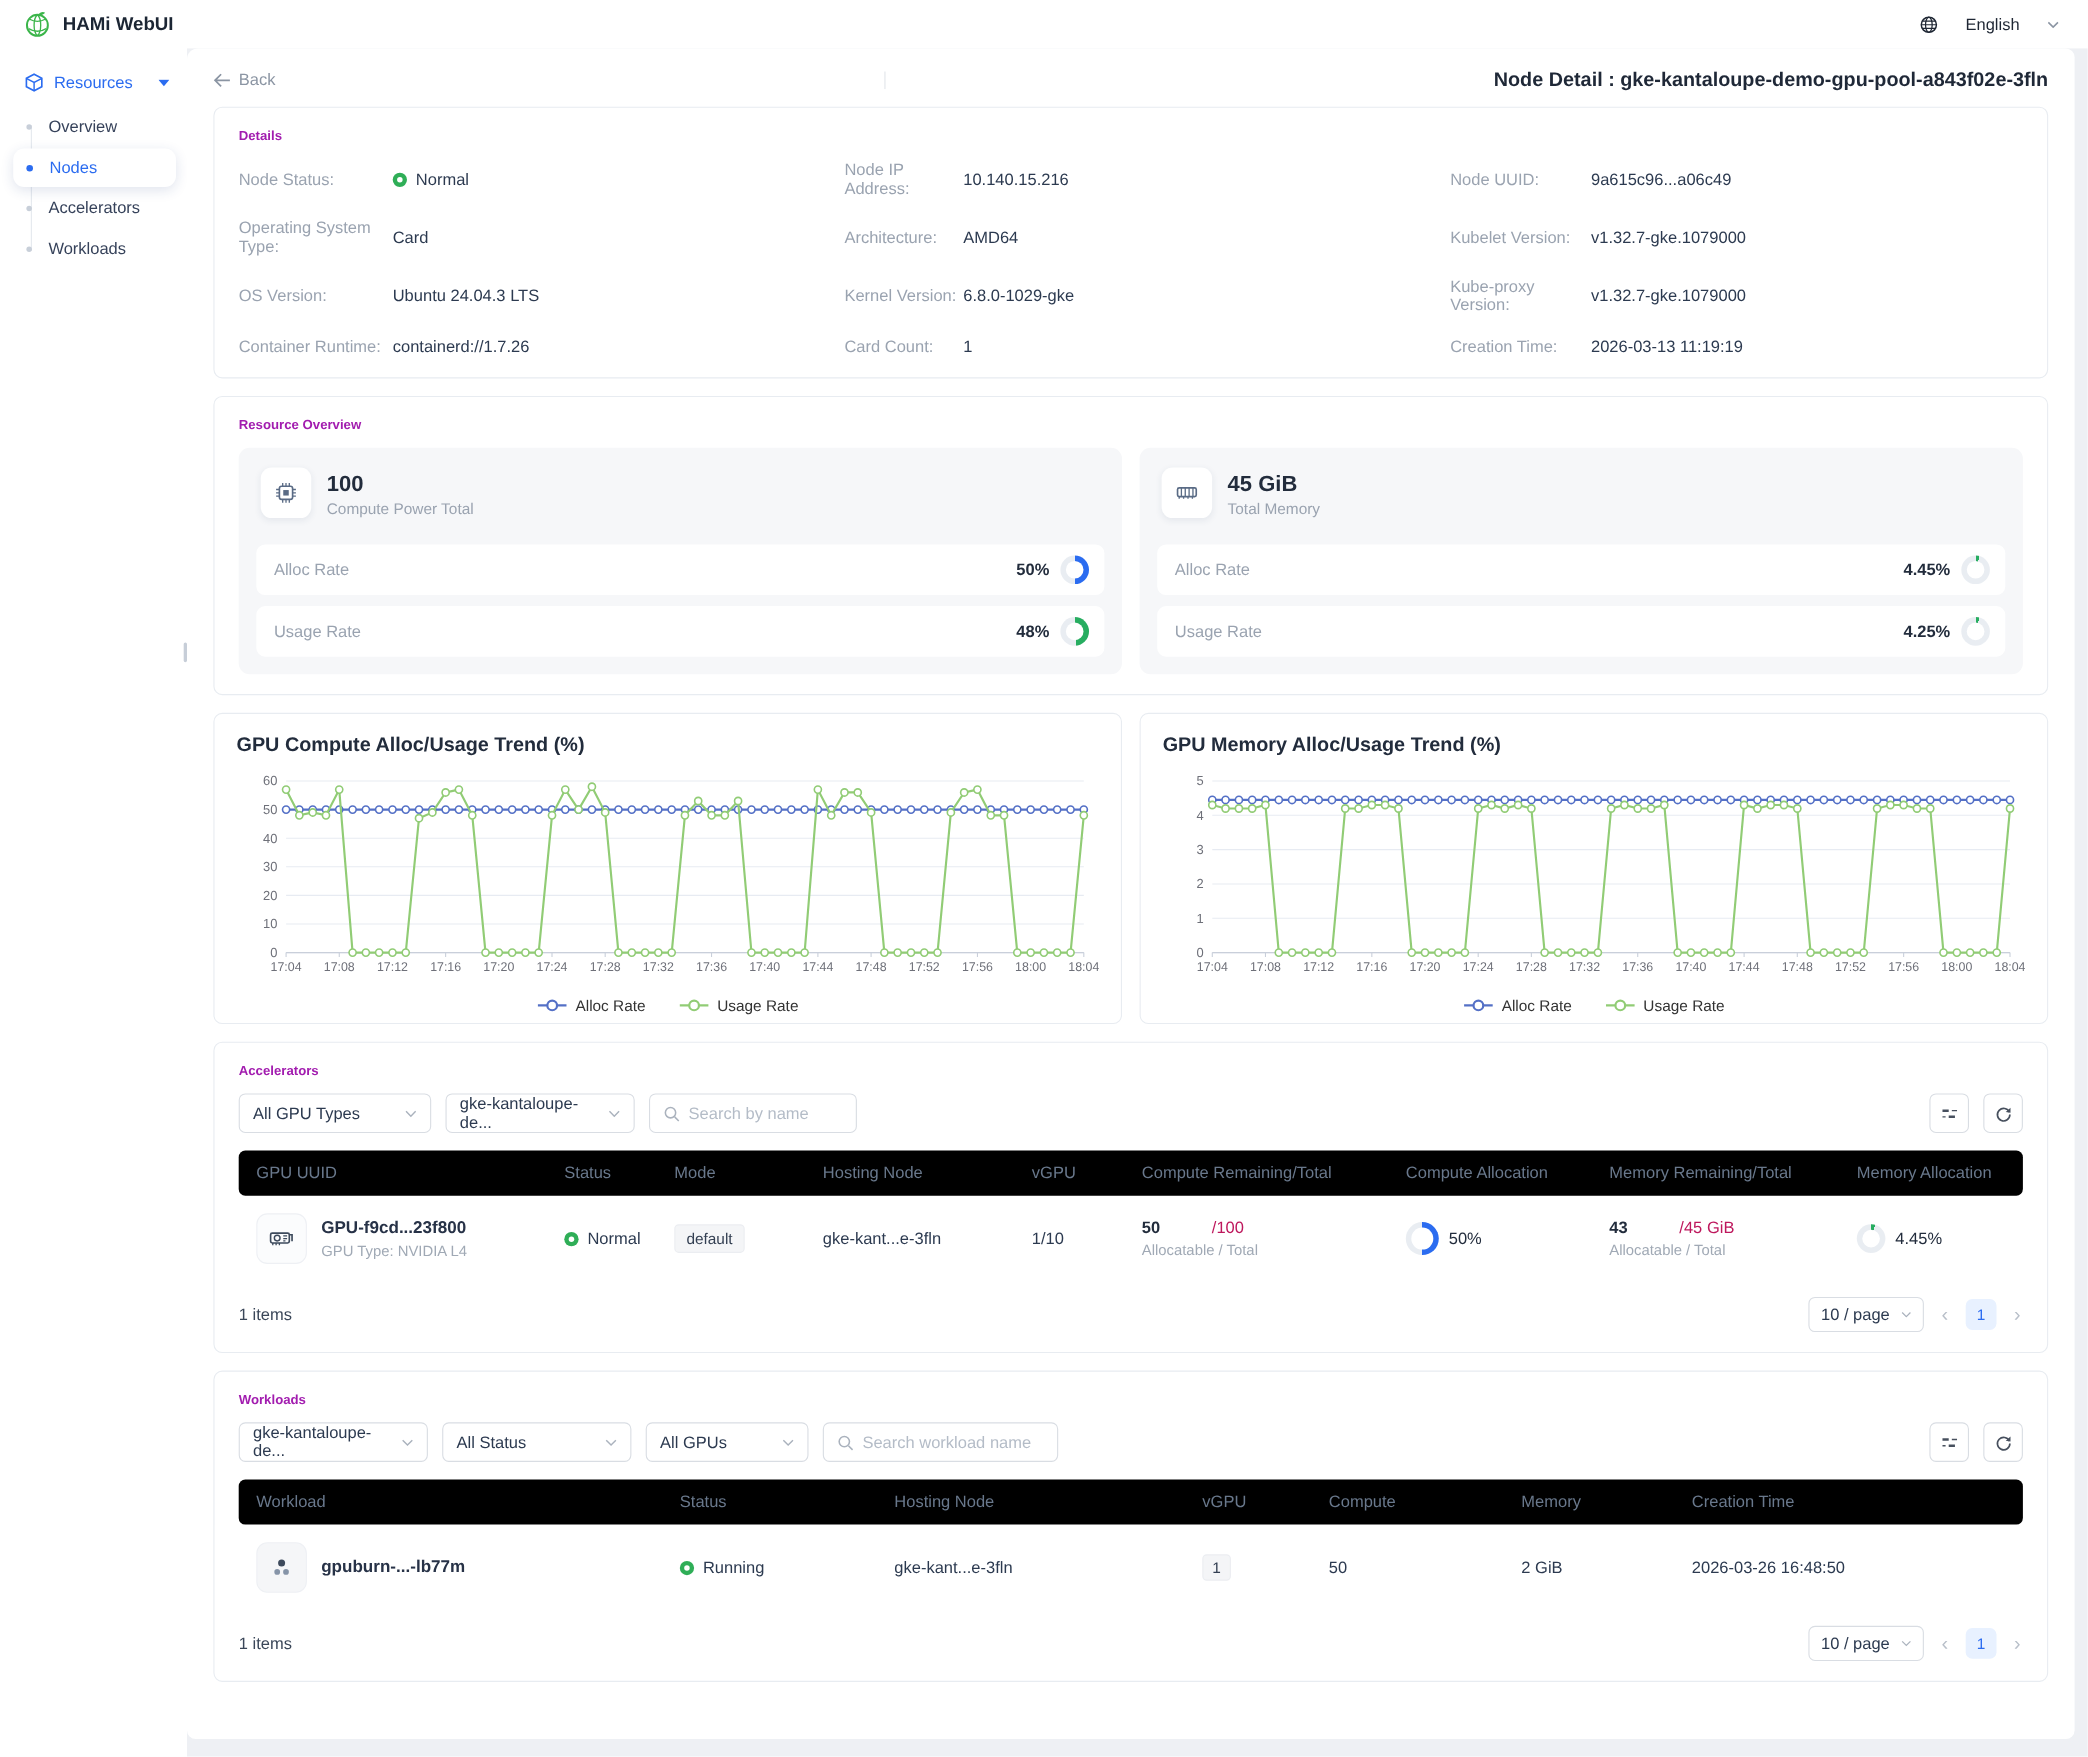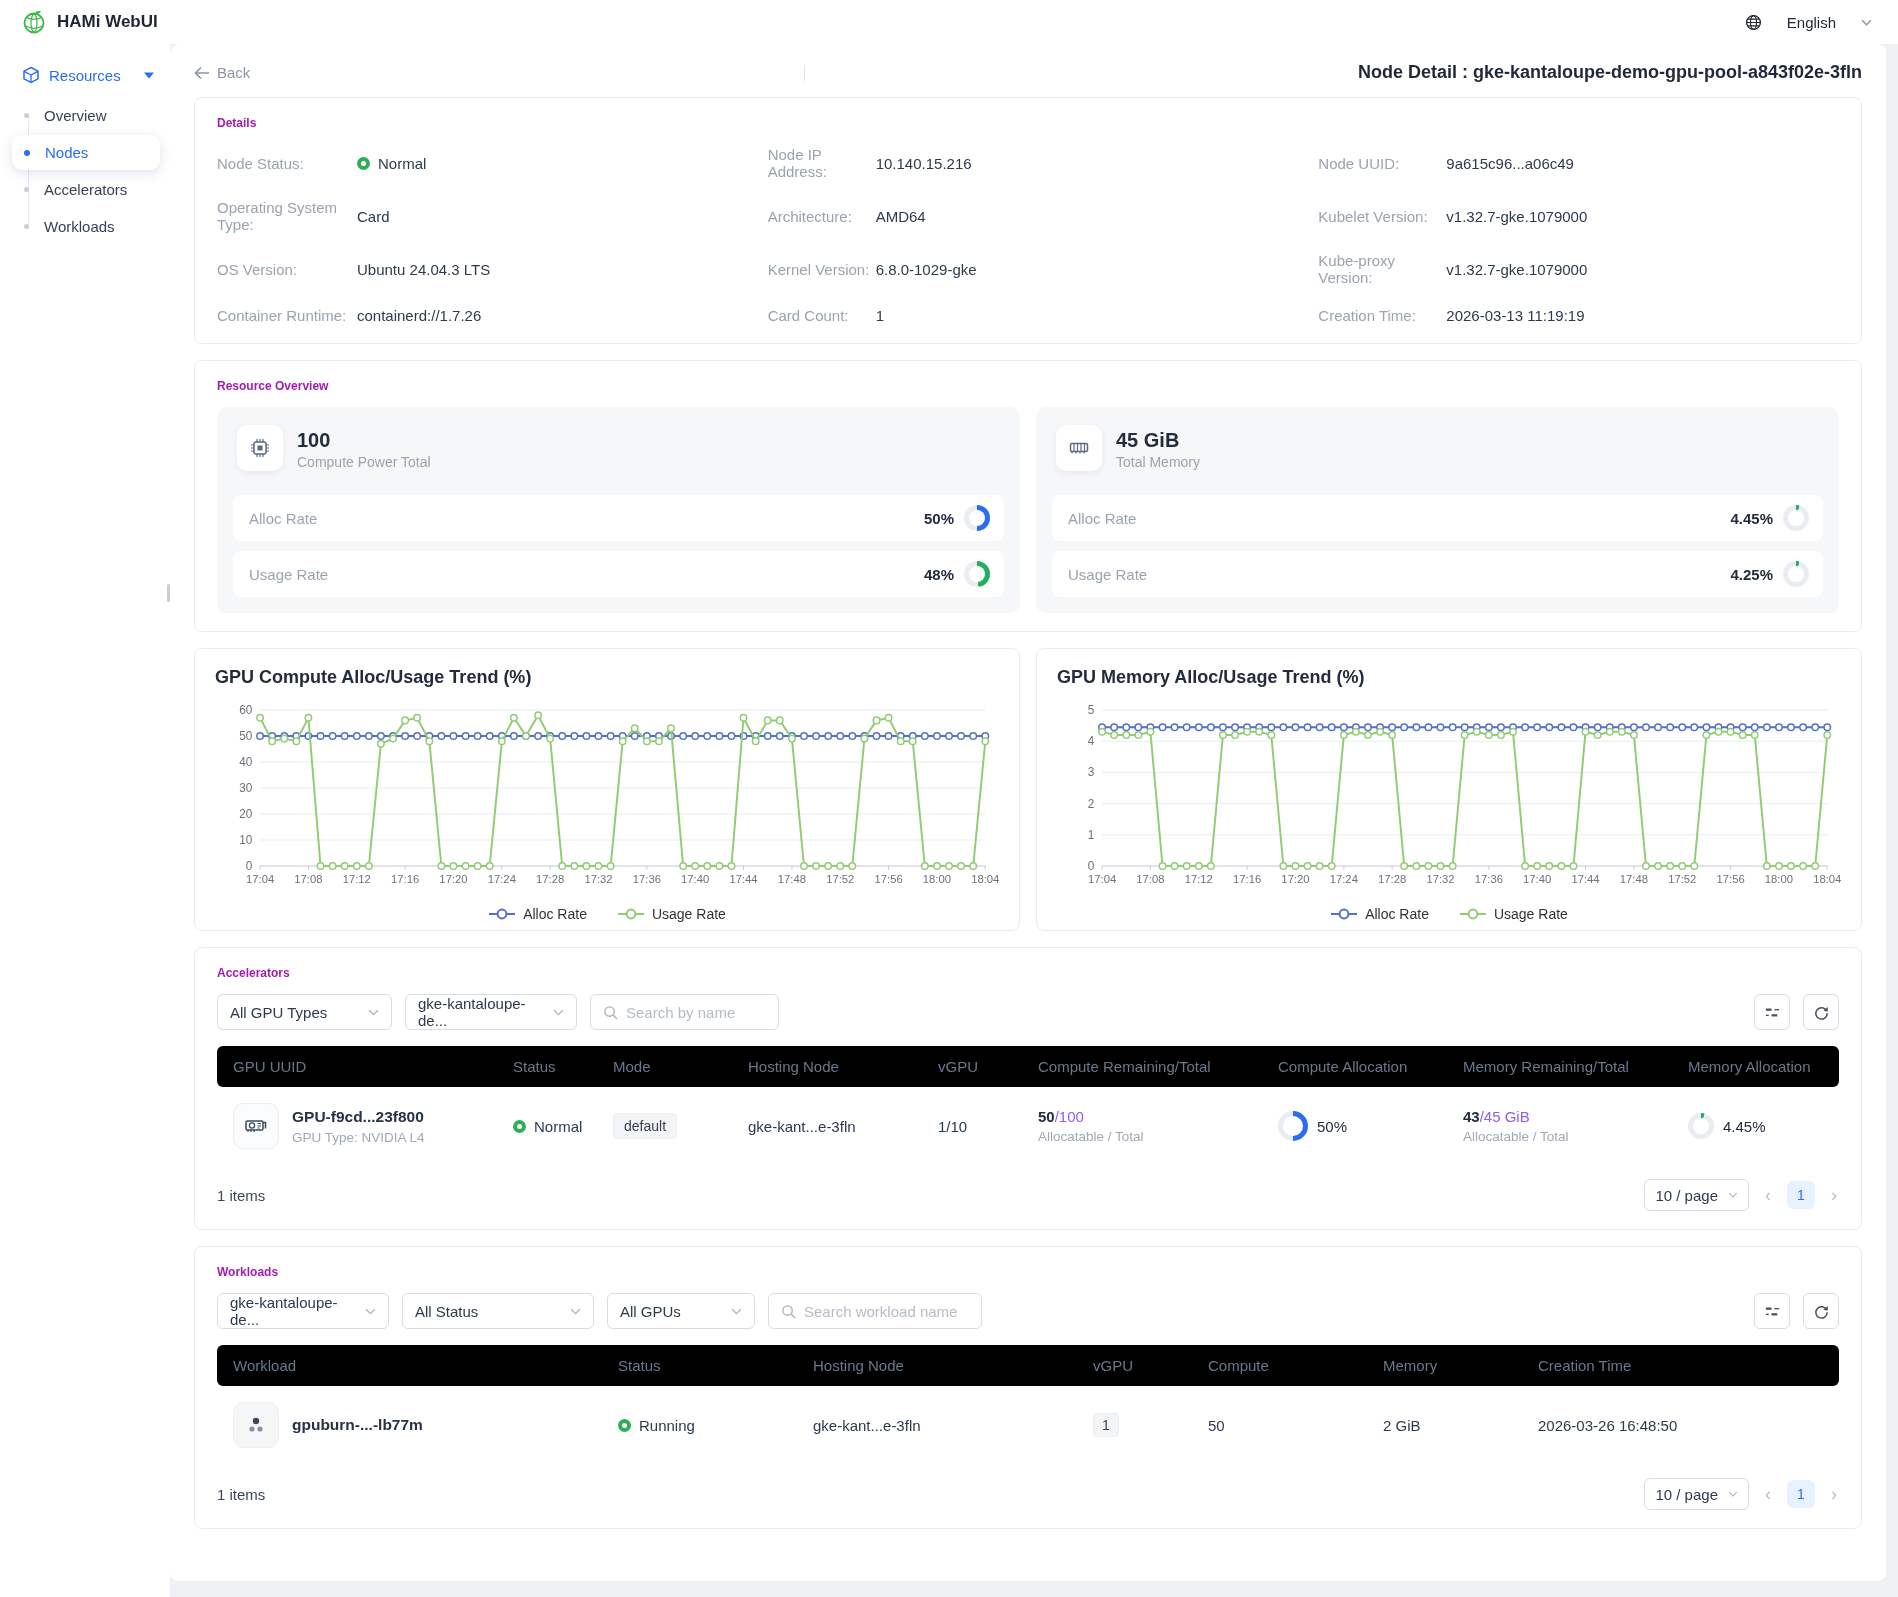--- a/index.html
+++ b/index.html
@@ -72,21 +72,21 @@
   .charts-row{display:flex;gap:16px;margin-bottom:16px;}
   .chart-card{flex:1;border:1px solid #e8ecf1;border-radius:8px;padding:18px 20px 8px;}
   .chart-title{font-size:18px;font-weight:bold;color:#222c3c;margin-bottom:8px;}
   svg.chart{width:100%;height:208px;display:block;}
   .legend{display:flex;justify-content:center;gap:30px;margin-top:2px;}
   .litem{display:flex;align-items:center;gap:7px;color:#333;font-size:14px;}
   
   .filter-row{display:flex;align-items:center;gap:13px;margin-bottom:16px;}
   .select{display:flex;align-items:center;justify-content:space-between;border:1px solid #d9dde3;
     border-radius:6px;height:36px;padding:0 12px;background:#fff;cursor:pointer;color:#2c3a50;}
-  .sel-gpu-types{width:175px;}.sel-node{width:172px;}.sel-status{width:192px;}.sel-gpus{width:148px;}
+  .sel-gpu-types{width:175px;}.sel-node{width:172px;}.sel-status{width:172px;}.sel-gpus{width:148px;}
   .searchbox{display:flex;align-items:center;gap:8px;border:1px solid #d9dde3;border-radius:6px;
     height:36px;padding:0 12px;background:#fff;}
   .searchbox input{border:none;outline:none;font-size:15px;width:140px;color:#2c3a50;
     font-family:"Liberation Sans",sans-serif;}
   .searchbox input::placeholder{color:#b4bcc7;}
   .spacer{flex:1;}
   .icon-btn{width:36px;height:36px;border:1px solid #d9dde3;border-radius:6px;background:#fff;
     display:flex;align-items:center;justify-content:center;cursor:pointer;}
   
   .t-head{background:#000000;border-radius:6px;color:#69788c;}
@@ -99,21 +99,21 @@
   .cell-ent{display:flex;align-items:center;gap:13px;}
   .ent-icon{width:46px;height:46px;border-radius:10px;background:#fbfcfd;border:1px solid #eef0f4;
     display:flex;align-items:center;justify-content:center;flex:0 0 auto;}
   .ent-name{font-weight:bold;color:#273247;font-size:15.5px;}
   .ent-sub{color:#a0a9b5;font-size:13.5px;margin-top:4px;}
   .badge{display:flex;align-items:center;color:#2c3a50;}
   .tag{display:inline-block;background:#f4f5f7;border:1px solid #ebedf1;border-radius:4px;
     padding:4px 10px;font-size:14px;color:#333f52;}
   .tag.sq{padding:3px 8px;}
   .frac b{color:#222c3c;font-weight:bold;}
-  .frac span{color:#8b5cf6;}
+  .frac span{color:#be185d;margin-left:47px;}
   .note{color:#a0a9b5;font-size:13.5px;margin-top:4px;}
   .alloc-cell{display:flex;align-items:center;gap:9px;font-size:15px;color:#222c3c;}
   
   .t-footer{display:flex;align-items:center;margin-top:14px;}
   .items-count{color:#3a4658;}
   .pager{margin-left:auto;display:flex;align-items:center;gap:14px;}
   .page-size{display:flex;align-items:center;gap:10px;border:1px solid #d9dde3;border-radius:6px;
     height:32px;padding:0 10px;cursor:pointer;}
   .pg-arrow{color:#b8bfc9;font-size:18px;cursor:pointer;padding:0 2px;line-height:1;}
   .pg-num{width:28px;height:28px;border-radius:6px;background:#e8f1ff;color:#2b6cf0;display:flex;

